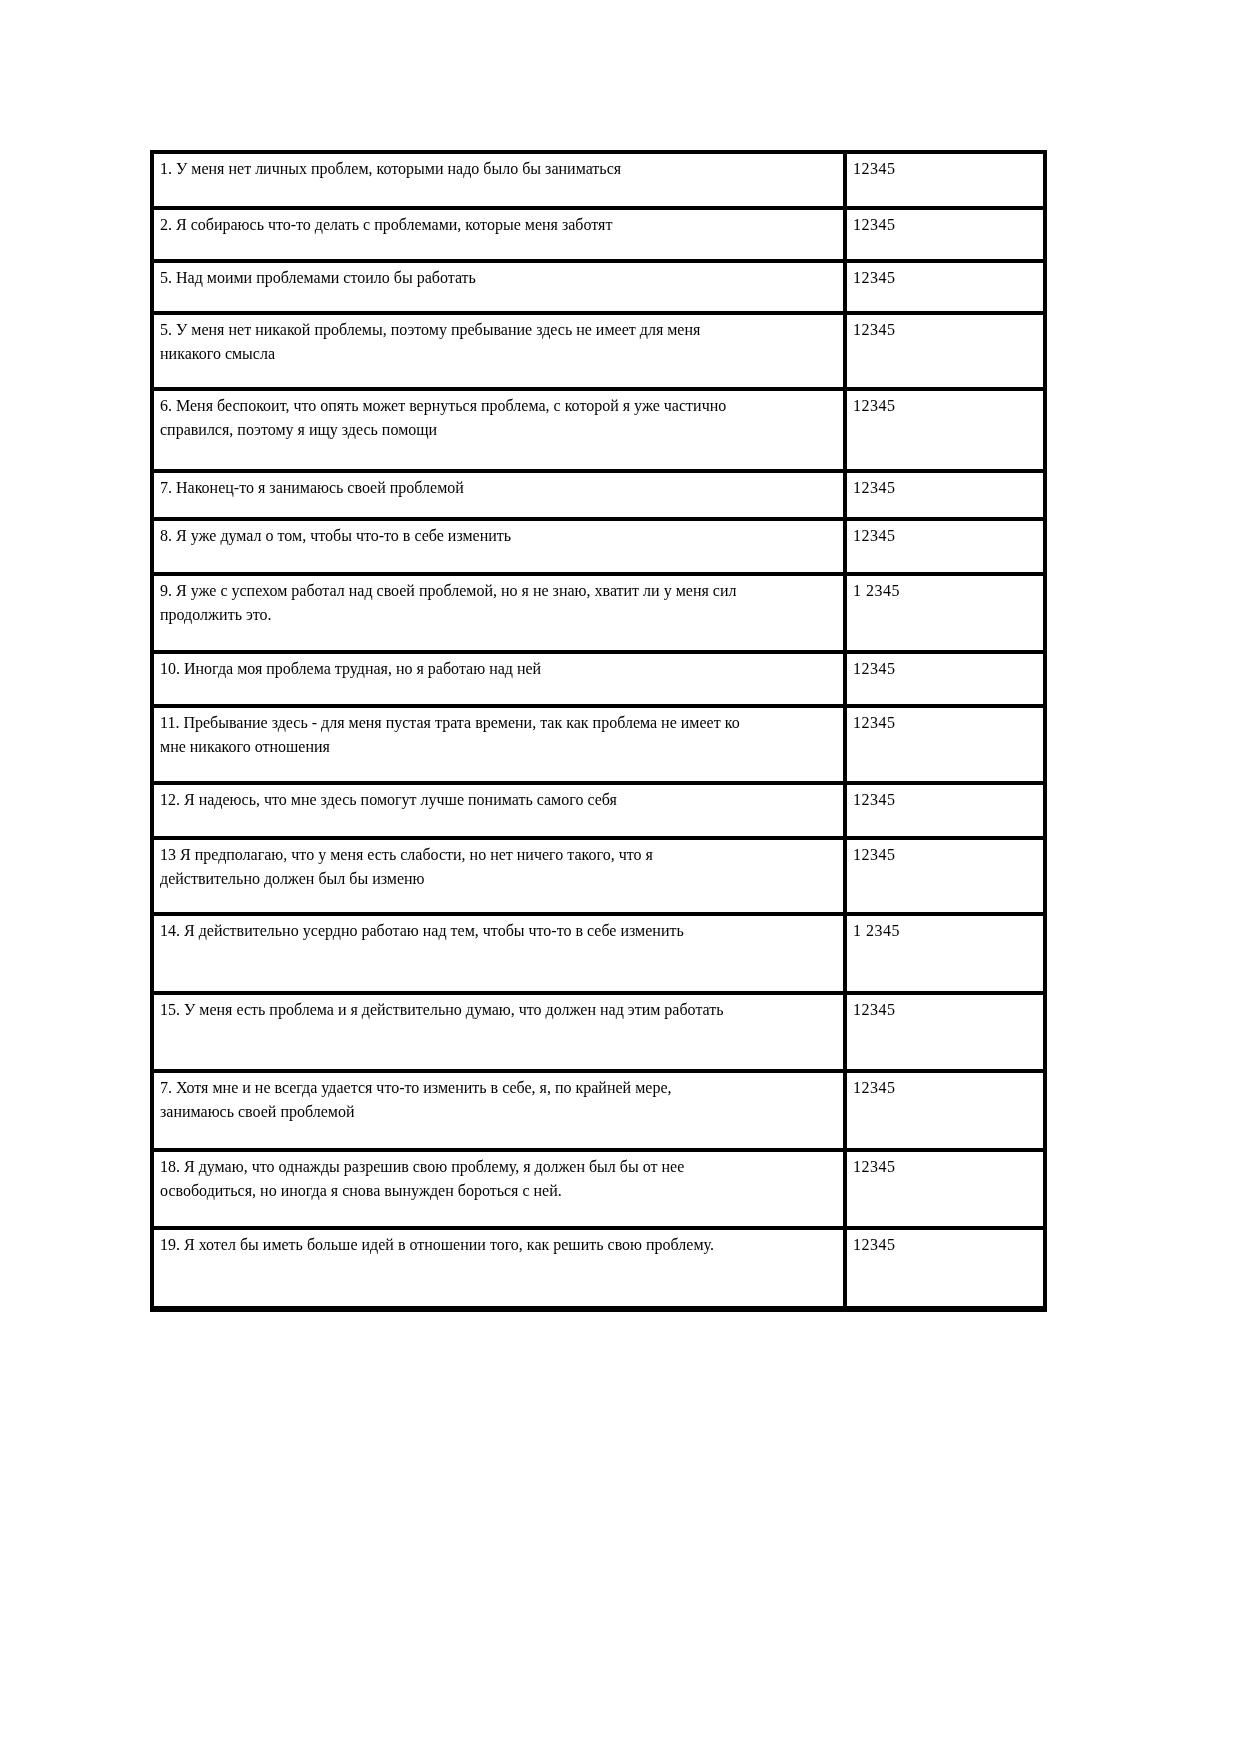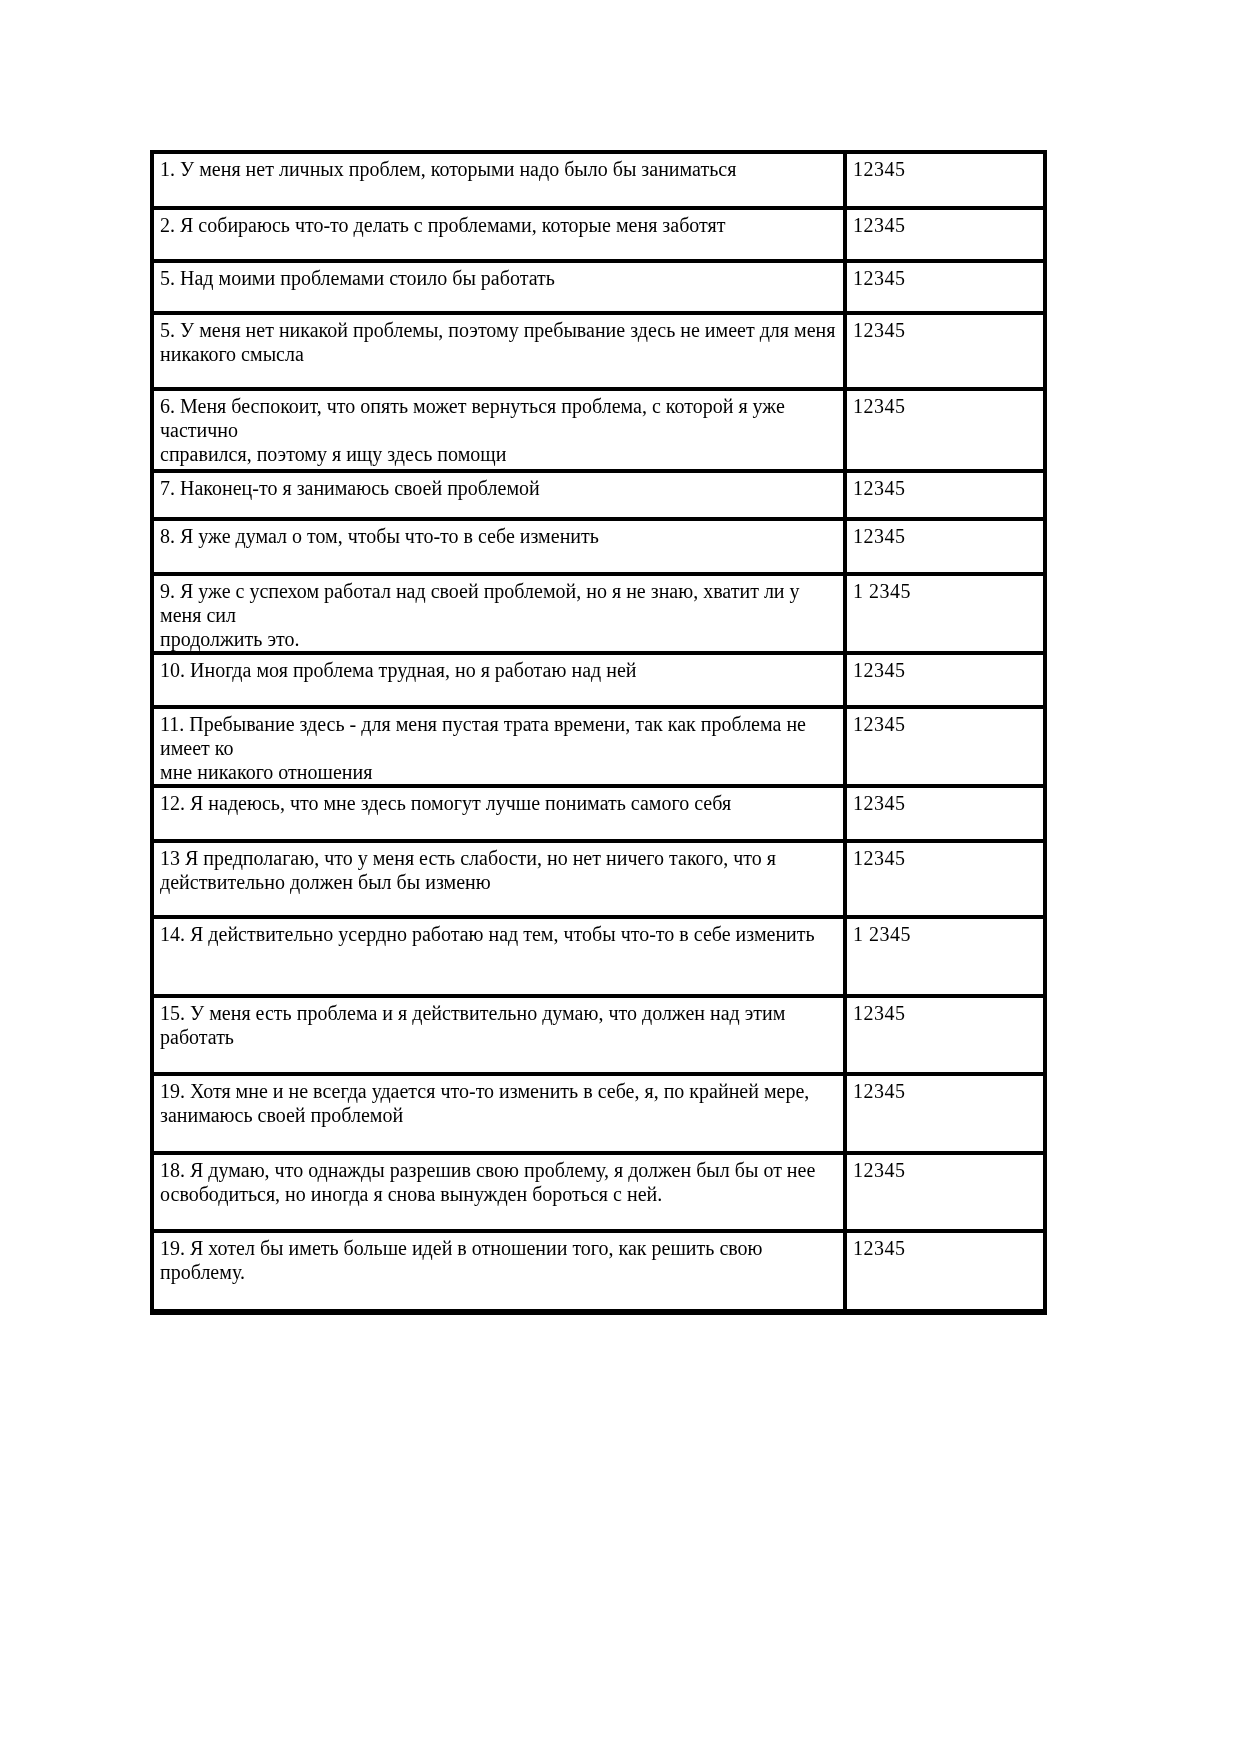--- a/index.html
+++ b/index.html
@@ -18,21 +18,21 @@
     position: absolute;
     left: 150px;
     top: 150px;
     width: 893px;
     border-collapse: collapse;
     table-layout: fixed;
   }
   table.questionnaire td {
     border: 4px solid #000000;
     vertical-align: top;
-    font-size: 20px;
+    font-size: 16px;
     line-height: 24px;
     padding: 3px 6px 0 6px;
     white-space: pre-line;
     overflow: hidden;
   }
   table.questionnaire tr:last-child td {
     border-bottom-width: 6px;
   }
   td.q-cell { }
   td.r-cell { letter-spacing: 0.5px; }
@@ -101,21 +101,21 @@
     </tr>
     <tr style="height:79px">
       <td class="q-cell">14. Я действительно усердно работаю над тем, чтобы что-то в себе изменить</td>
       <td class="r-cell">1 2345</td>
     </tr>
     <tr style="height:78px">
       <td class="q-cell">15. У меня есть проблема и я действительно думаю, что должен над этим работать</td>
       <td class="r-cell">12345</td>
     </tr>
     <tr style="height:79px">
-      <td class="q-cell">19. Хотя мне и не всегда удается что-то изменить в себе, я, по крайней мере,
+      <td class="q-cell">7. Хотя мне и не всегда удается что-то изменить в себе, я, по крайней мере,
 занимаюсь своей проблемой</td>
       <td class="r-cell">12345</td>
     </tr>
     <tr style="height:78px">
       <td class="q-cell">18. Я думаю, что однажды разрешив свою проблему, я должен был бы от нее
 освободиться, но иногда я снова вынужден бороться с ней.</td>
       <td class="r-cell">12345</td>
     </tr>
     <tr style="height:81px">
       <td class="q-cell">19. Я хотел бы иметь больше идей в отношении того, как решить свою проблему.</td>

